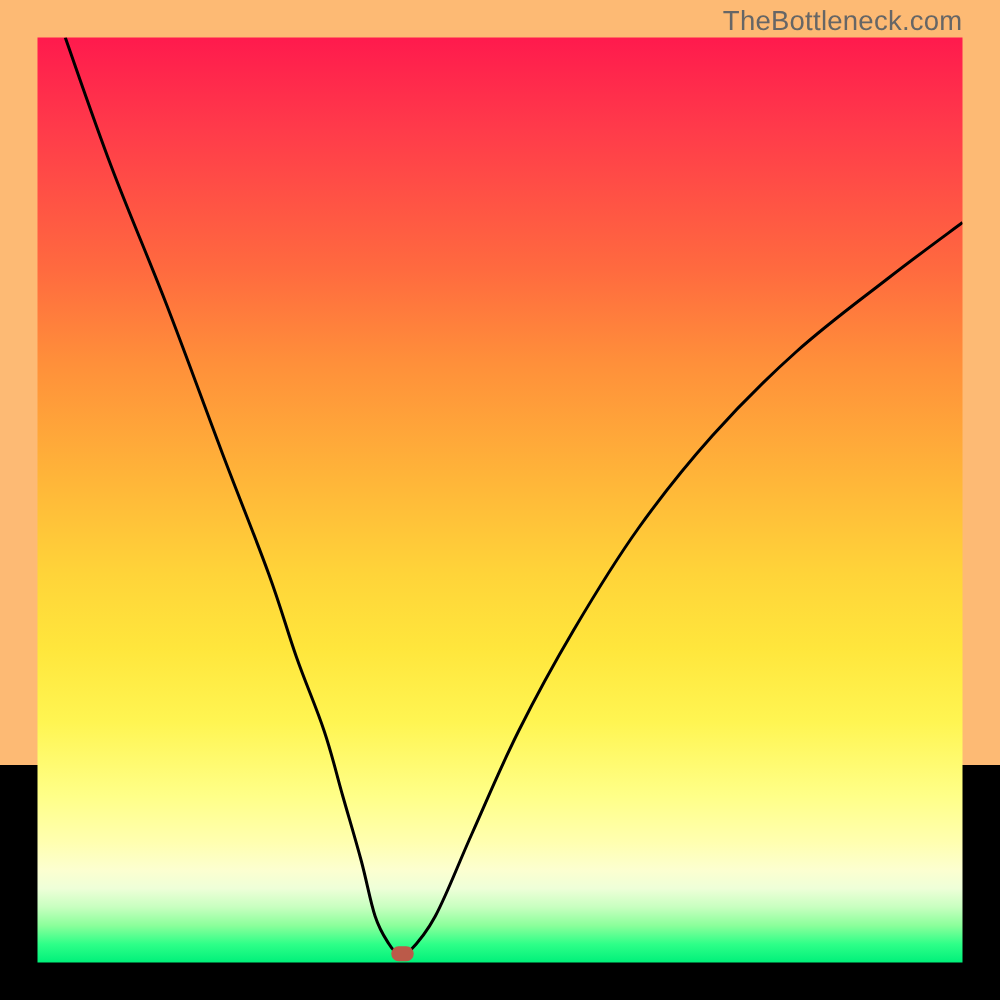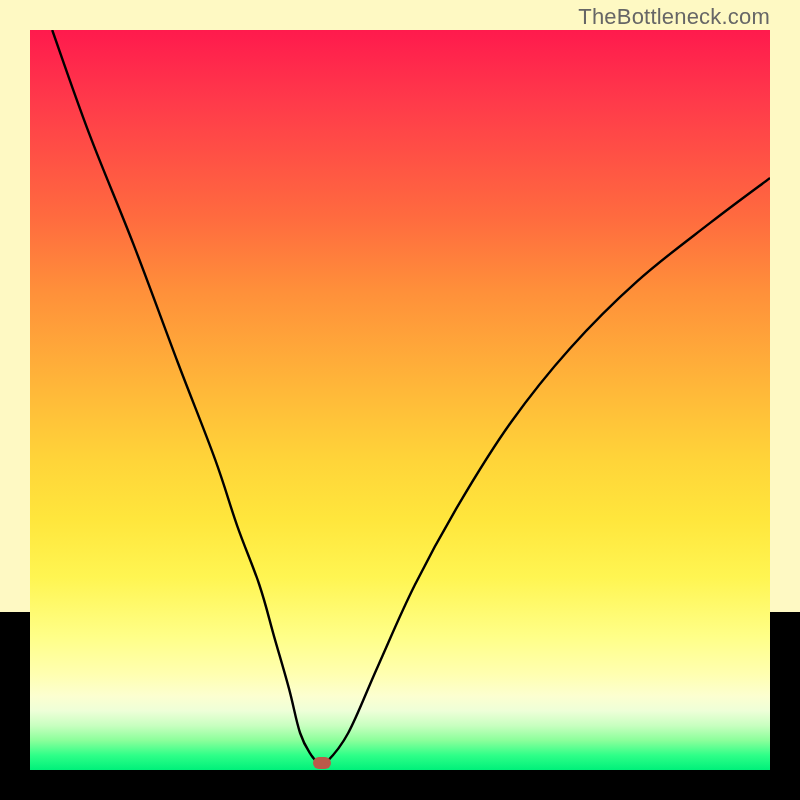--- a/index.html
+++ b/index.html
@@ -8,21 +8,21 @@
     width: 800px;
     height: 800px;
     overflow: hidden;
     background: #000;
     font-family: Arial, Helvetica, sans-serif;
   }
   .frame {
     position: relative;
     width: 800px;
     height: 612px;
-    background: #fef9c3;
+    background: #fdba74;
   }
   .plot-area {
     position: absolute;
     left: 30px;
     top: 30px;
     width: 740px;
     height: 740px;
     background: linear-gradient(
       to bottom,
       #ff1a4d 0%,

